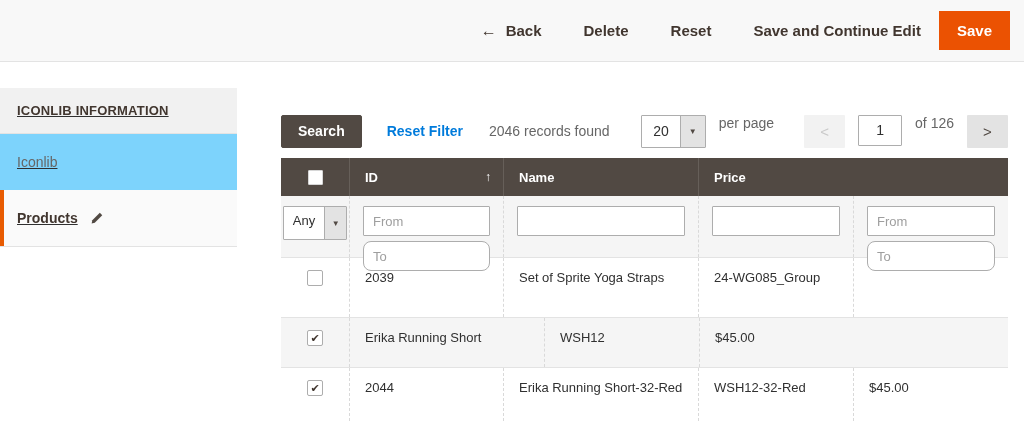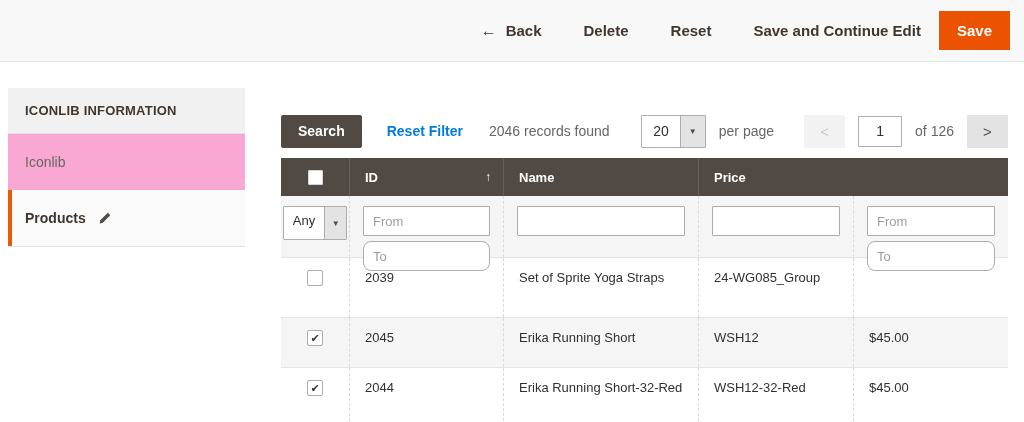--- a/index.html
+++ b/index.html
@@ -12,41 +12,41 @@
     display:flex; align-items:center; justify-content:flex-end; padding-right:14px; }
   .tb-actions { display:flex; align-items:center; gap:42px; }
   .tb-action { font-size:15px; font-weight:600; color:#41362f; cursor:pointer; white-space:nowrap; }
   .tb-back { display:flex; align-items:center; gap:9px; }
   .tb-back .arrow { font-size:16px; font-weight:400; }
   .save-btn { margin-left:18px; background:#eb5202; color:#fff; border:1px solid #eb5202;
     font-size:15px; font-weight:600; padding:10px 17px; cursor:pointer;
     font-family:inherit; border-radius:0; }
 
   
-  .sidebar { position:absolute; top:88px; left:8px; width:237px;
-    background:#f9a8d4; border-bottom:1px solid #e3e3e3; }
+  .sidebar { position:absolute; top:88px; left:0; width:237px;
+    background:#7dd3fc; border-bottom:1px solid #e3e3e3;text-decoration:underline; }
   .sidebar-header { height:46px; line-height:46px; padding-left:17px;
     background:#f1f1f1; border-bottom:1px solid #e3e3e3;
     font-size:13px; font-weight:700; color:#41362f; letter-spacing:.2px; }
   .sidebar-item { height:56px; padding-left:17px; font-size:14px; color:#666;
     display:flex; align-items:center; gap:10px; cursor:pointer; }
   .sidebar-item.active { background:#fafafa; border-left:4px solid #e85b02;
     padding-left:13px; color:#41362f; font-weight:600; }
   .pencil-icon { display:inline-flex; margin-left:2px; }
 
   
   .grid-toolbar { position:absolute; top:113px; left:281px; width:727px; height:36px;
     display:flex; align-items:center; }
   .search-btn { background:#514943; color:#fff; border:1px solid #514943;
     font-size:14px; font-weight:600; height:33px; padding:0 16px;
     font-family:inherit; cursor:pointer; border-radius:2px; }
   .reset-filter { margin-left:25px; color:#007bdb; font-size:14px; font-weight:600;
     cursor:pointer; text-decoration:none; }
   .records { margin-left:26px; color:#666; font-size:14px; }
-  .pager-group { margin-left:auto; display:flex; align-items:center; }
+  .pager-group { margin-left:auto; display:flex; align-items:flex-start; }
   .select { display:flex; border:1px solid #adadad; background:#fff; height:33px;
     border-radius:1px; cursor:pointer; }
   .select .val { padding:0 11px; line-height:31px; font-size:14px; color:#303030; min-width:20px; }
   .select .arrow-box { width:25px; background:#e3e3e3; border-left:1px solid #adadad;
     display:flex; align-items:center; justify-content:center; font-size:8px; color:#514943; }
   .per-page-label { margin-left:13px; margin-right:30px; color:#666; font-size:14px; }
   .page-btn { width:41px; height:33px; display:flex; align-items:center; justify-content:center;
     font-size:15px; border-radius:1px; cursor:pointer; border:none; font-family:inherit; }
   .page-btn.prev { background:#f2f2f2; color:#c9c9c9; }
   .page-btn.next { background:#e3e3e3; color:#514943; }
@@ -187,21 +187,20 @@
     <div class="col-id">2039</div>
     <div class="col-name">Set of Sprite Yoga Straps</div>
     <div class="col-sku">24-WG085_Group</div>
     <div class="col-price"></div>
   </div>
 
   <div class="t-row r1 selected">
     <div class="col-cb">
         <span class="cb">✔</span>
       </div>
-    <div class="col-id">2045</div>
     <div class="col-name">Erika Running Short</div>
     <div class="col-sku">WSH12</div>
     <div class="col-price">$45.00</div>
   </div>
 
   <div class="t-row r2">
     <div class="col-cb">
         <span class="cb">✔</span>
       </div>
     <div class="col-id">2044</div>

